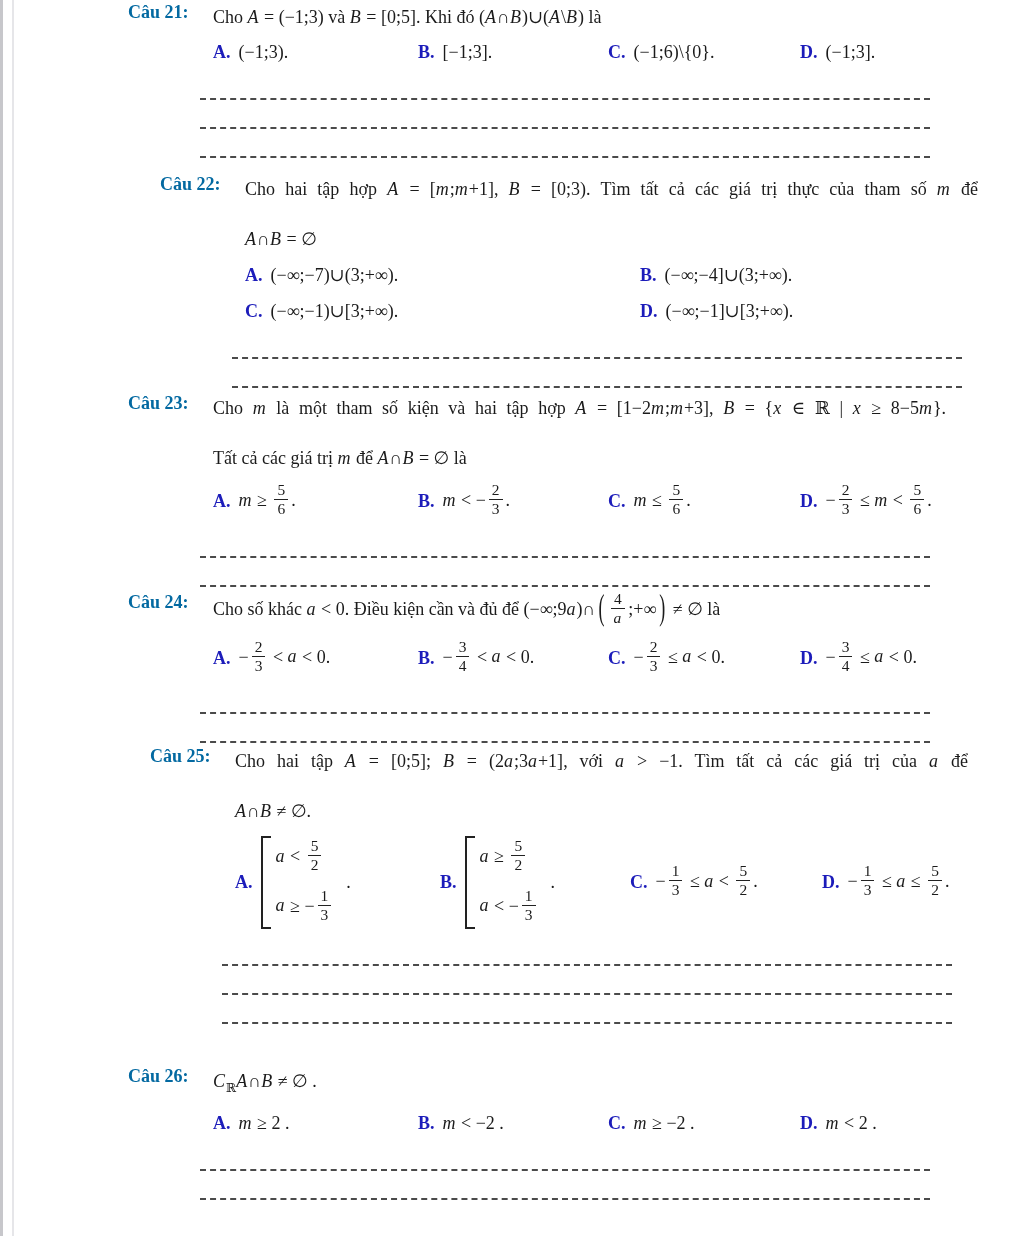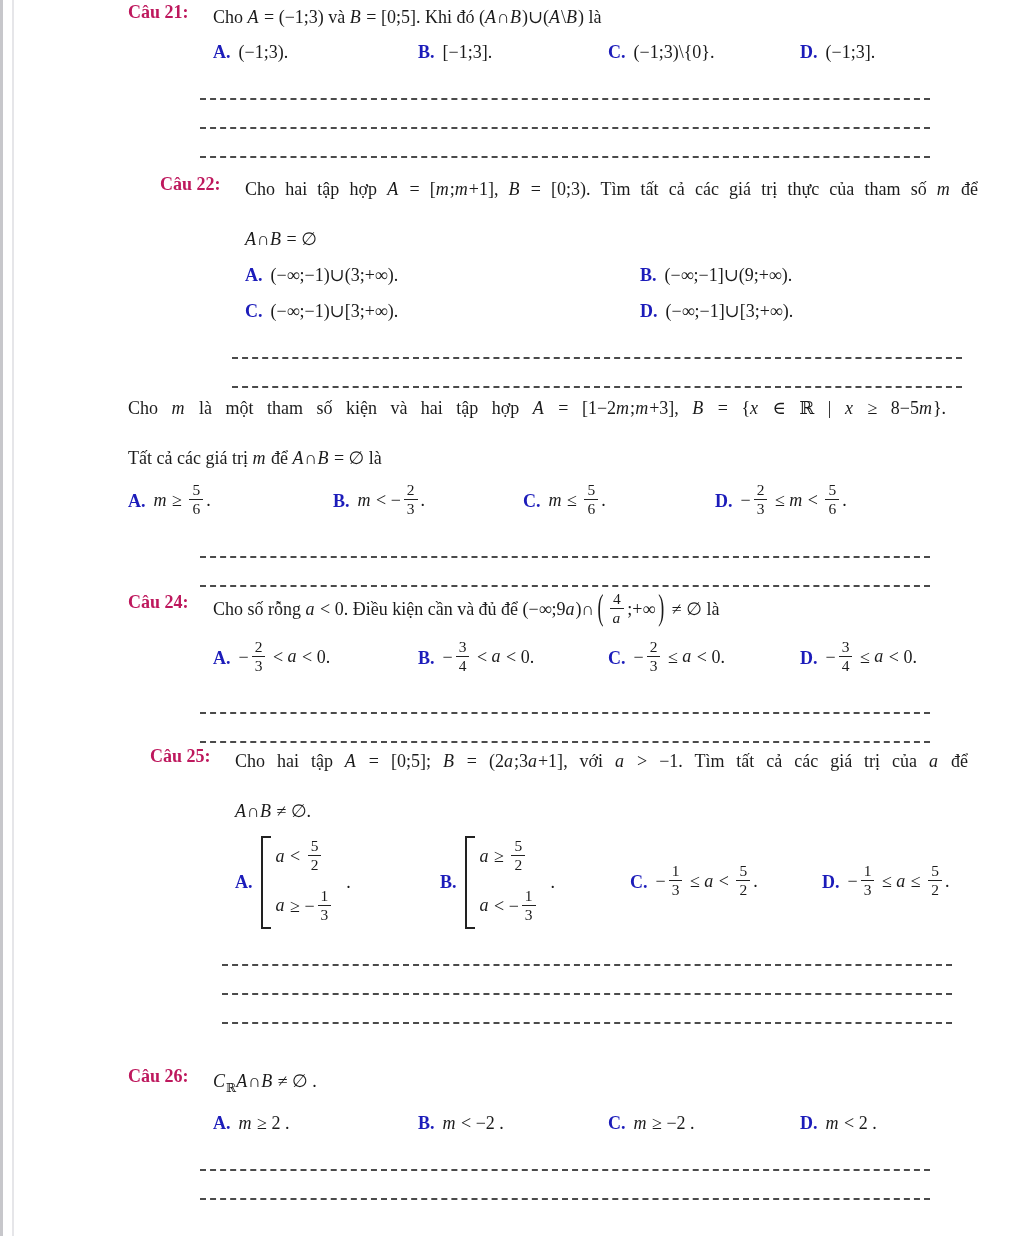--- a/index.html
+++ b/index.html
@@ -13,21 +13,21 @@
   .page-edge-line{position:absolute;left:12px;top:0;width:2px;height:100%;background:#e6e6e9;}
   #question-list{position:absolute;left:0;top:0;width:100%;height:100%;}
   .question{position:absolute;left:0;width:100%;}
   .question:nth-of-type(1){top:2px;}
   .question:nth-of-type(2){top:174px;padding-left:32px;}
   .question:nth-of-type(3){top:393px;}
   .question:nth-of-type(4){top:592px;}
   .question:nth-of-type(5){top:746px;padding-left:22px;}
   .question:nth-of-type(6){top:1066px;}
   .q-row{display:flex;padding:0 78px 0 128px;}
-  .q-label{flex:0 0 85px;font-weight:bold;color:#be185d;white-space:nowrap;}
+  .q-label{flex:0 0 85px;font-weight:bold;color:#0369a1;white-space:nowrap;}
   .q-body{flex:1;min-width:0;}
   .q-line{line-height:30px;min-height:30px;}
   .q-line + .q-line{margin-top:20px;}
   .q-line.just{text-align:justify;text-align-last:justify;}
   .math i{font-style:italic;padding-right:1px;}
   .options{display:grid;margin-top:10px;align-items:center;}
   .options.cols-4{grid-template-columns:205px 190px 192px 1fr;}
   .options.cols-2{grid-template-columns:395px 1fr;row-gap:14px;}
   .option{display:flex;align-items:center;gap:8px;white-space:nowrap;}
   .opt-label{font-weight:bold;color:#1c1cba;}
@@ -69,21 +69,21 @@
             <div class="option">
               <span class="opt-label">A.</span>
               <span class="math">(−1;3).</span>
             </div>
             <div class="option">
               <span class="opt-label">B.</span>
               <span class="math">[−1;3].</span>
             </div>
             <div class="option">
               <span class="opt-label">C.</span>
-              <span class="math">(−1;3)\{0}.</span>
+              <span class="math">(−1;6)\{0}.</span>
             </div>
             <div class="option">
               <span class="opt-label">D.</span>
               <span class="math">(−1;3].</span>
             </div>
           </div>
         </div>
       </div>
       <div class="answer-lines">
         <div class="ans-line"></div>
@@ -93,44 +93,45 @@
     </section>
     <section class="question">
       <div class="q-row">
         <span class="q-label">Câu 22:</span>
         <div class="q-body">
           <div class="q-line just"><span class="txt">Cho hai tập hợp </span><span class="math"><i>A</i> = [<i>m</i>;<i>m</i>+1], <i>B</i> = [0;3)</span><span class="txt">. Tìm tất cả các giá trị thực của tham số </span><span class="math"><i>m</i></span><span class="txt"> để</span></div>
           <div class="q-line"><span class="math"><i>A</i>∩<i>B</i> = ∅</span></div>
           <div class="options cols-2">
             <div class="option">
               <span class="opt-label">A.</span>
-              <span class="math">(−∞;−1)∪(3;+∞).</span>
-            </div>
-            <div class="option">
-              <span class="opt-label">B.</span>
-              <span class="math">(−∞;−1]∪(9;+∞).</span>
+              <span class="math">(−∞;−7)∪(3;+∞).</span>
+            </div>
+            <div class="option">
+              <span class="opt-label">B.</span>
+              <span class="math">(−∞;−4]∪(3;+∞).</span>
             </div>
             <div class="option">
               <span class="opt-label">C.</span>
               <span class="math">(−∞;−1)∪[3;+∞).</span>
             </div>
             <div class="option">
               <span class="opt-label">D.</span>
               <span class="math">(−∞;−1]∪[3;+∞).</span>
             </div>
           </div>
         </div>
       </div>
       <div class="answer-lines">
         <div class="ans-line"></div>
         <div class="ans-line"></div>
       </div>
     </section>
     <section class="question">
       <div class="q-row">
+        <span class="q-label">Câu 23:</span>
         <div class="q-body">
           <div class="q-line just"><span class="txt">Cho </span><span class="math"><i>m</i></span><span class="txt"> là một tham số kiện và hai tập hợp </span><span class="math"><i>A</i> = [1−2<i>m</i>;<i>m</i>+3],</span><span class="txt"> </span><span class="math"><i>B</i> = {<i>x</i> ∈ ℝ | <i>x</i> ≥ 8−5<i>m</i>}</span><span class="txt">.</span></div>
           <div class="q-line"><span class="txt">Tất cả các giá trị </span><span class="math"><i>m</i></span><span class="txt"> để </span><span class="math"><i>A</i>∩<i>B</i> = ∅</span><span class="txt"> là</span></div>
           <div class="options cols-4">
             <div class="option">
               <span class="opt-label">A.</span>
               <span class="math"><i>m</i> ≥ <span class="frac">
                   <span class="num">5</span>
                   <span class="den">6</span>
                 </span>.</span>
@@ -164,21 +165,21 @@
       </div>
       <div class="answer-lines">
         <div class="ans-line"></div>
         <div class="ans-line"></div>
       </div>
     </section>
     <section class="question">
       <div class="q-row">
         <span class="q-label">Câu 24:</span>
         <div class="q-body">
-          <div class="q-line"><span class="txt">Cho số rỗng </span><span class="math"><i>a</i> &lt; 0</span><span class="txt">. Điều kiện cần và đủ để </span><span class="math">(−∞;9<i>a</i>)∩<span class="bigp">(</span><span class="frac">
+          <div class="q-line"><span class="txt">Cho số khác </span><span class="math"><i>a</i> &lt; 0</span><span class="txt">. Điều kiện cần và đủ để </span><span class="math">(−∞;9<i>a</i>)∩<span class="bigp">(</span><span class="frac">
                 <span class="num">4</span>
                 <span class="den"><i>a</i></span>
               </span>;+∞<span class="bigp">)</span> ≠ ∅</span><span class="txt"> là</span></div>
           <div class="options cols-4">
             <div class="option">
               <span class="opt-label">A.</span>
               <span class="math">−<span class="frac">
                   <span class="num">2</span>
                   <span class="den">3</span>
                 </span> &lt; <i>a</i> &lt; 0.</span>

